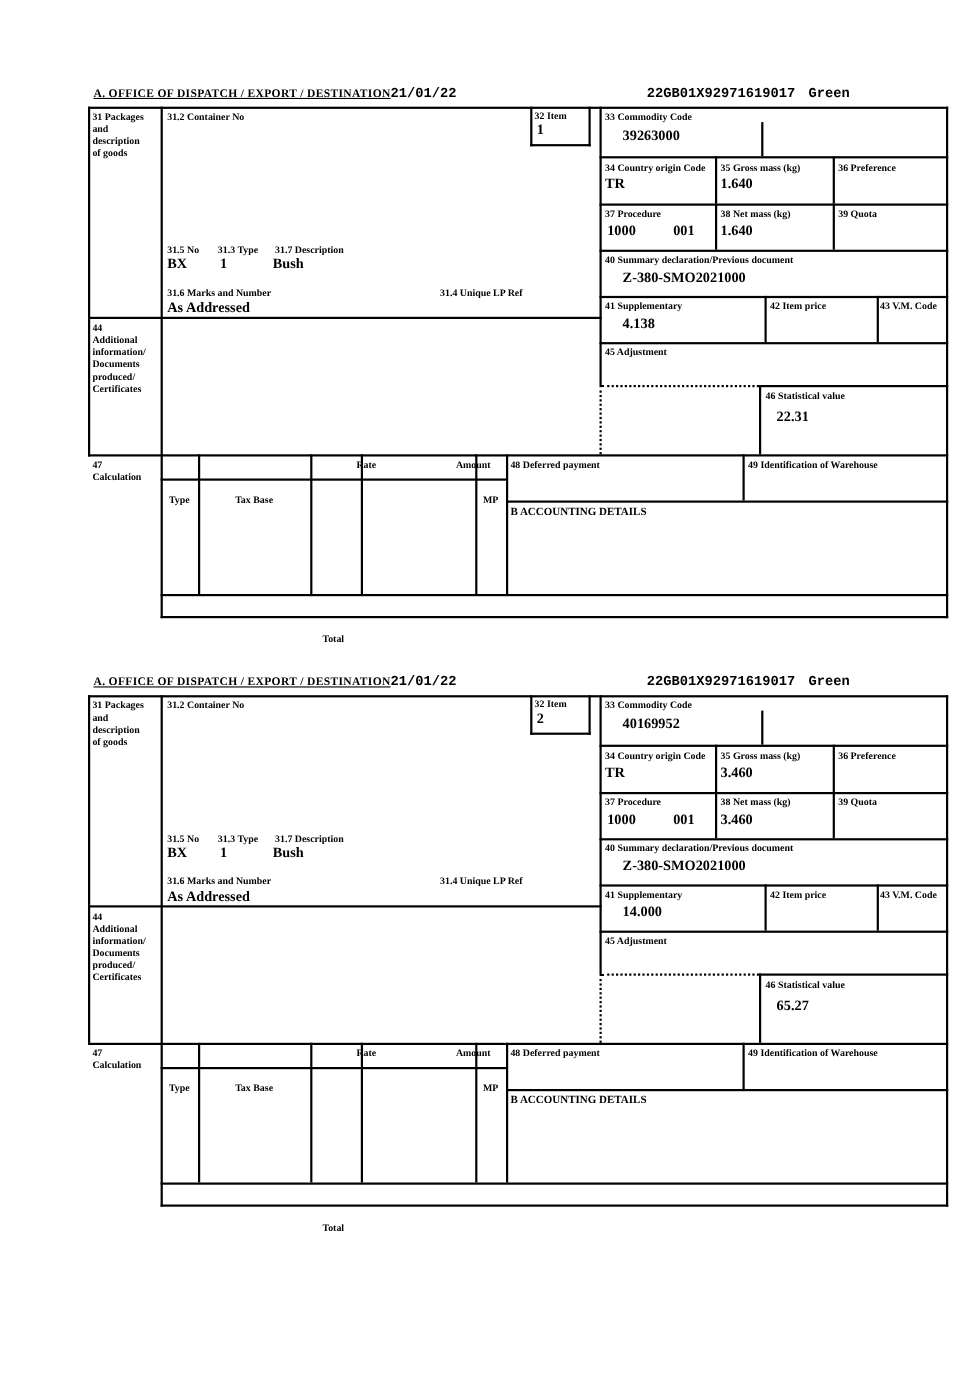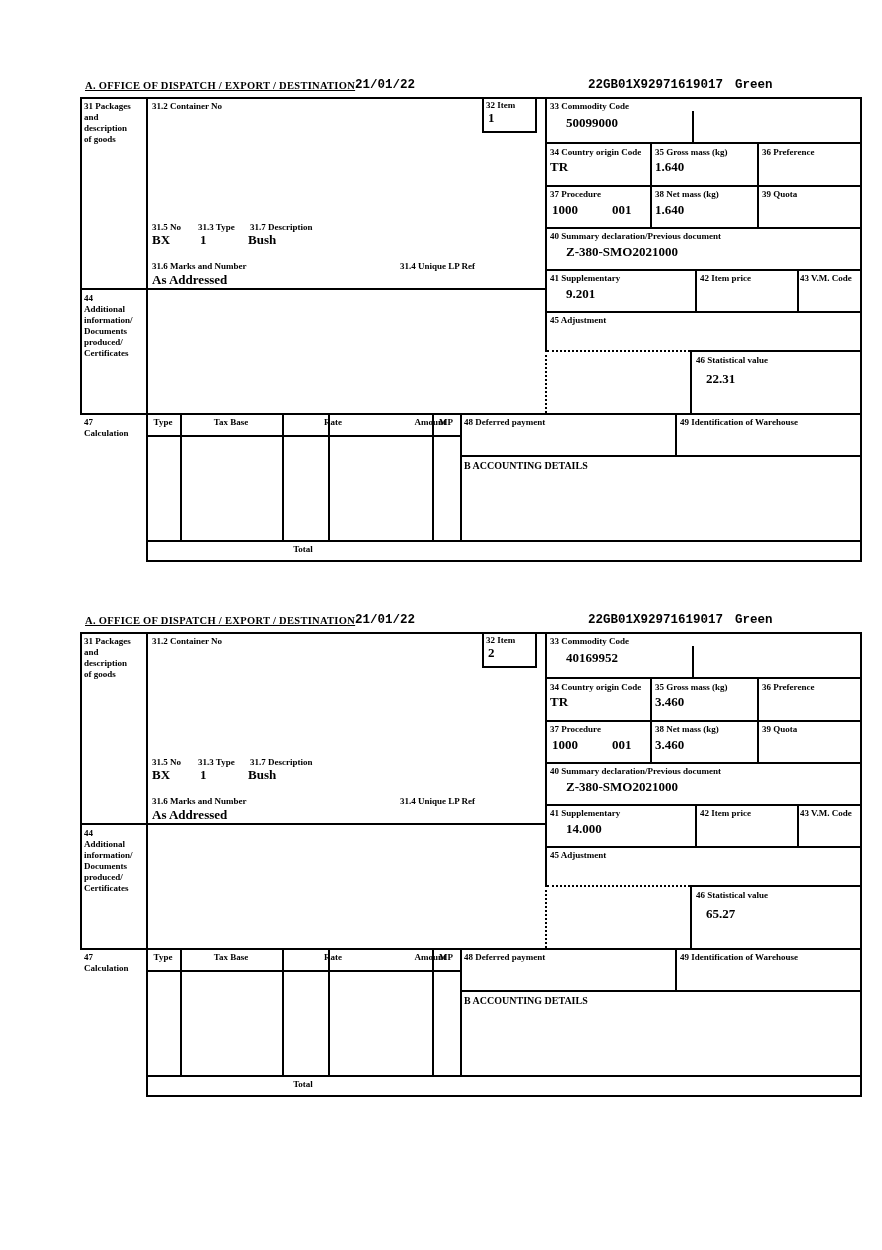--- a/index.html
+++ b/index.html
@@ -10,21 +10,21 @@
   .h{position:absolute;height:2px;background:#000;}
   .v{position:absolute;width:2px;background:#000;}
   .hd{position:absolute;height:0;border-top:2px dotted #000;}
   .vd{position:absolute;width:0;border-left:2px dotted #000;}
   .lbl{position:absolute;font-weight:bold;font-size:9px;line-height:11px;white-space:nowrap;}
   .wrap{white-space:pre-line;width:62px;}
   .val{position:absolute;font-weight:bold;font-size:13px;line-height:14px;white-space:nowrap;}
   .hdr-label{position:absolute;font-weight:bold;font-size:10.5px;letter-spacing:.3px;white-space:nowrap;text-decoration:underline;}
   .hdr-val{position:absolute;font-weight:bold;font-size:12.5px;white-space:nowrap;font-family:Liberation Mono, monospace;}
   .cth{position:absolute;font-weight:bold;font-size:9px;top:320px;}
-  .ctr{text-align:center;} .rgt{text-align:right;padding-right:3px;margin-left:16px;}
+  .ctr{text-align:center;margin-top:32px;} .rgt{text-align:right;padding-right:3px;margin-left:16px;}
   .acc{position:absolute;font-weight:bold;font-size:10px;white-space:nowrap;}
 </style>
 </head>
 <body>
 
 <div class="section" style="top:76px;">
   <div class="hdr-label" style="left:5px;top:4px;">A.  OFFICE OF DISPATCH / EXPORT / DESTINATION</div>
   <div class="hdr-val" style="left:275px;top:2px;">21/01/22</div>
   <div class="hdr-val" style="left:508px;top:2px;">22GB01X92971619017</div>
   <div class="hdr-val" style="left:655px;top:2px;">Green</div>
@@ -72,36 +72,36 @@
     <div class="h" style="left:66px;top:443px;width:716px;"></div>
 
     <div class="lbl wrap" style="left:4px;top:4px;">31 Packages
 and
 description
 of goods</div>
     <div class="lbl" style="left:72px;top:4px;">31.2 Container No</div>
     <div class="lbl" style="left:406px;top:3px;">32 Item</div>
     <div class="val" style="left:408px;top:14px;">1</div>
     <div class="lbl" style="left:470px;top:4px;">33 Commodity Code</div>
-    <div class="val" style="left:486px;top:19px;">50099000</div>
+    <div class="val" style="left:486px;top:19px;">39263000</div>
     <div class="lbl" style="left:470px;top:50px;">34 Country origin Code</div>
     <div class="val" style="left:470px;top:63px;">TR</div>
     <div class="lbl" style="left:575px;top:50px;">35 Gross mass (kg)</div>
     <div class="val" style="left:575px;top:63px;">1.640</div>
     <div class="lbl" style="left:682px;top:50px;">36 Preference</div>
     <div class="lbl" style="left:470px;top:92px;">37 Procedure</div>
     <div class="val" style="left:472px;top:106px;">1000</div>
     <div class="val" style="left:532px;top:106px;">001</div>
     <div class="lbl" style="left:575px;top:92px;">38 Net mass (kg)</div>
     <div class="val" style="left:575px;top:106px;">1.640</div>
     <div class="lbl" style="left:682px;top:92px;">39 Quota</div>
     <div class="lbl" style="left:470px;top:134px;">40 Summary declaration/Previous document</div>
     <div class="val" style="left:486px;top:148px;">Z-380-SMO2021000</div>
     <div class="lbl" style="left:470px;top:176px;">41 Supplementary</div>
-    <div class="val" style="left:486px;top:190px;">9.201</div>
+    <div class="val" style="left:486px;top:190px;">4.138</div>
     <div class="lbl" style="left:620px;top:176px;">42 Item price</div>
     <div class="lbl" style="left:720px;top:176px;">43 V.M. Code</div>
     <div class="lbl" style="left:470px;top:218px;">45 Adjustment</div>
     <div class="lbl" style="left:616px;top:258px;">46 Statistical value</div>
     <div class="val" style="left:626px;top:275px;">22.31</div>
     <div class="lbl" style="left:72px;top:125px;">31.5 No</div>
     <div class="lbl" style="left:118px;top:125px;">31.3 Type</div>
     <div class="lbl" style="left:170px;top:125px;">31.7 Description</div>
     <div class="val" style="left:72px;top:136px;">BX</div>
     <div class="val" style="left:120px;top:136px;">1</div>

